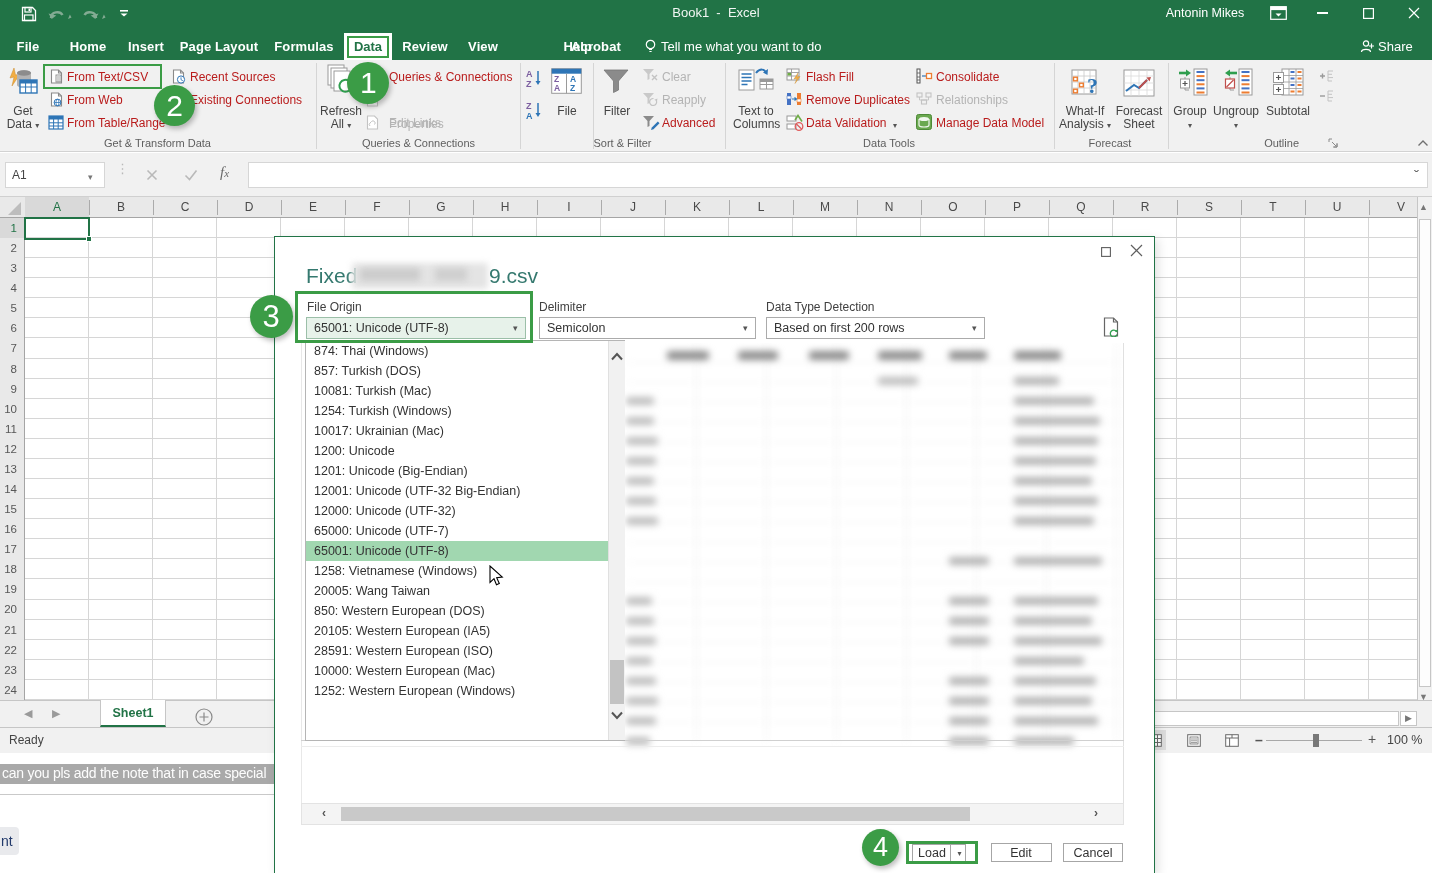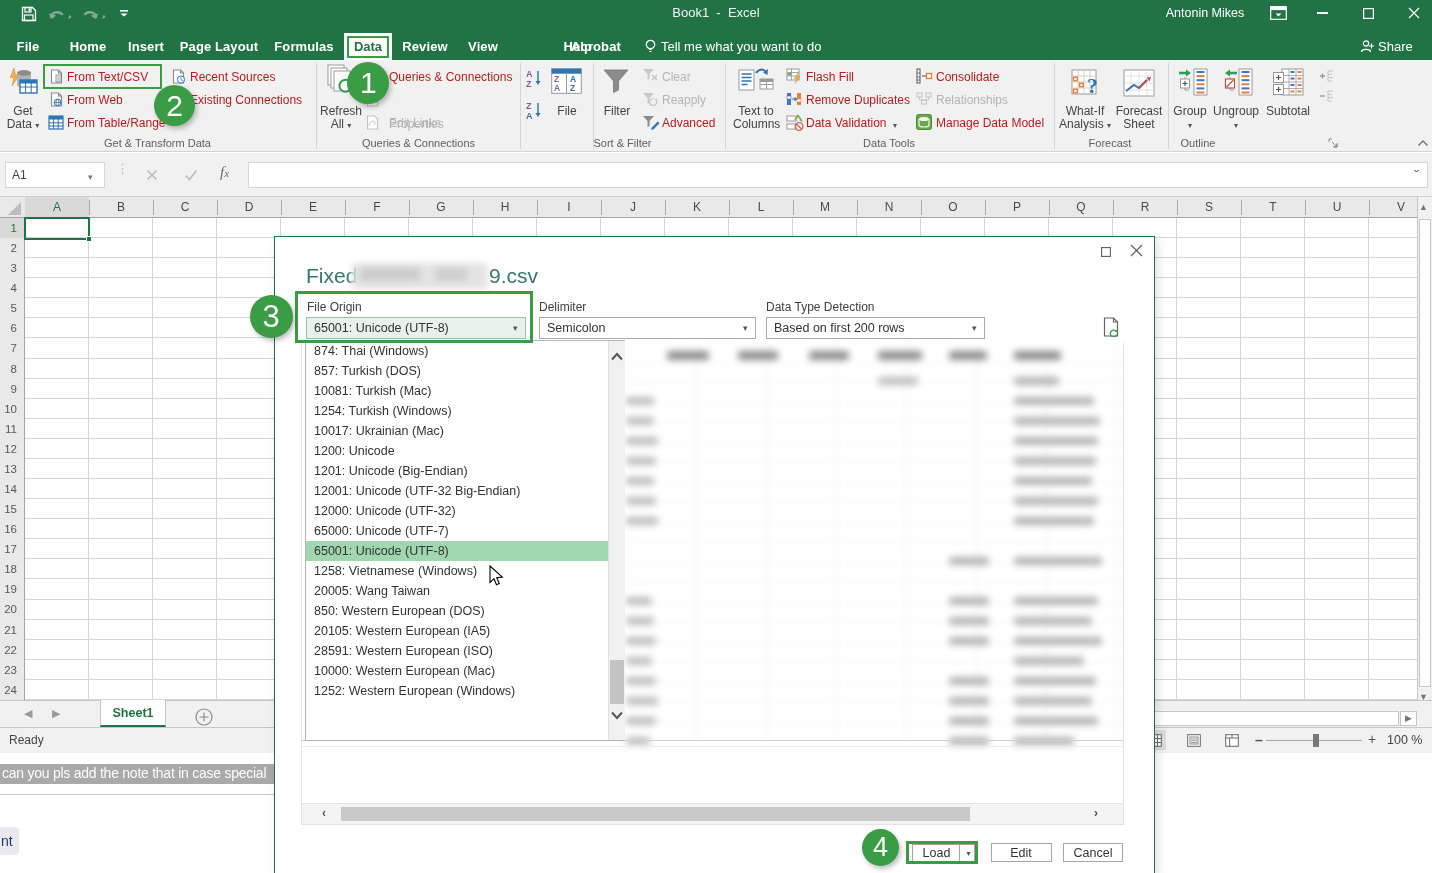--- a/index.html
+++ b/index.html
@@ -322,21 +322,21 @@
   </svg>
 <div class="biglabel" style="left:1264px;top:105px;width:48px;">Subtotal</div>
 <svg class="ab" style="left:1318px;top:70px" width="16" height="12" viewBox="0 0 16 12">
     <path d="M2 6h5M4.5 3.5v5" stroke="#9a9a9a" stroke-width="1.4"></path>
     <path d="M10 1v10M10 1h5M10 4.3h4M10 7.6h5M10 11h4" stroke="#c3c3c3" stroke-width="1"></path>
   </svg>
 <svg class="ab" style="left:1318px;top:90px" width="16" height="12" viewBox="0 0 16 12">
     <path d="M2 6h5" stroke="#9a9a9a" stroke-width="1.4"></path>
     <path d="M10 1v10M10 1h5M10 4.3h4M10 7.6h5M10 11h4" stroke="#c3c3c3" stroke-width="1"></path>
   </svg>
-<div class="grouplabel" style="left:1146px;width:104px;">Outline</div>
+<div class="grouplabel" style="left:1195px;width:104px;text-align:right;">Outline</div>
 <svg class="ab" style="left:1328px;top:138px" width="10" height="10" viewBox="0 0 10 10">
     <path d="M1 1 h3 M1 1 v3 M9 9 h-4 M9 9 v-4 M4 4 l4.5 4.5 M6 9 h3 v-3" fill="none" stroke="#8a8a8a" stroke-width="1"></path>
   </svg>
 <svg class="ab" style="left:1417px;top:139px" width="12" height="8" viewBox="0 0 12 8">
     <path d="M1.5 6.5 L6 2 l4.5 4.5" fill="none" stroke="#707070" stroke-width="1.4"></path>
   </svg>
 <div class="circ" style="left:347.4px;top:62px;width:42px;height:42px;font-size:30px;">1</div>
 <div class="circ" style="left:154px;top:85px;width:41px;height:41px;font-size:30px;">2</div>
 <div class="ab" style="left:0;top:153px;width:1432px;height:44px;background:#f1f1f1;border-bottom:1px solid #d0d0d0;"></div>
 <div class="ab" style="left:5px;top:162px;width:100px;height:26px;background:#fff;border:1px solid #d6d6d6;"></div>
@@ -580,16 +580,16 @@
     <path d="M1.5 1h9l4 4v14h-13z" fill="#fff" stroke="#666" stroke-width="1.2"></path>
     <path d="M10.5 1v4h4" fill="none" stroke="#666" stroke-width="1.2"></path>
     <path d="M13.5 14.5 a3.4 3.4 0 1 0 0.5 3" fill="none" stroke="#2f9e4e" stroke-width="1.3"></path>
     <path d="M14.8 12.5 l-0.4 3 -2.8-1.4z" fill="#2f9e4e"></path>
   </svg>
 <div class="ab" style="left:294.5px;top:291px;width:238px;height:52px;border:3px solid #3b9c46;z-index:40;"></div>
 <svg class="ab" style="left:489px;top:565px;z-index:50;" width="15" height="22" viewBox="0 0 15 22">
     <path d="M1 1 v16.5 l4 -3.8 2.5 6 2.8-1.2 -2.6-5.8 5.6-0.6z" fill="#fff" stroke="#000" stroke-width="1.1"></path>
   </svg>
 <div class="ab" style="left:906px;top:841px;width:72px;height:23px;border:3px solid #3b9c46;z-index:40;"></div>
-<div class="btn" style="left:911.5px;top:844px;width:63px;height:17.5px;line-height:16px;padding-right:13px;z-index:30;">Load<span style="position:absolute;right:14px;top:0;width:1px;height:100%;background:#a6a6a6;"></span><span style="position:absolute;right:3px;top:1px;font-size:8px;color:#555;">▾</span></div>
+<div class="btn" style="left:911.5px;top:844px;width:54px;height:17.5px;line-height:16px;padding-right:13px;z-index:30;">Load<span style="position:absolute;right:14px;top:0;width:1px;height:100%;background:#a6a6a6;"></span><span style="position:absolute;right:3px;top:1px;font-size:8px;color:#555;">▾</span></div>
 <div class="btn" style="left:990.5px;top:842.5px;width:61px;height:19.5px;line-height:18px;z-index:30;">Edit</div>
 <div class="btn" style="left:1063px;top:842.5px;width:60px;height:19.5px;line-height:18px;z-index:30;">Cancel</div>
 <div class="circ" style="left:249.5px;top:295px;width:43px;height:43px;font-size:31px;">3</div>
 <div class="circ" style="left:862px;top:829px;width:37px;height:37px;font-size:27px;">4</div>
 </body></html>

